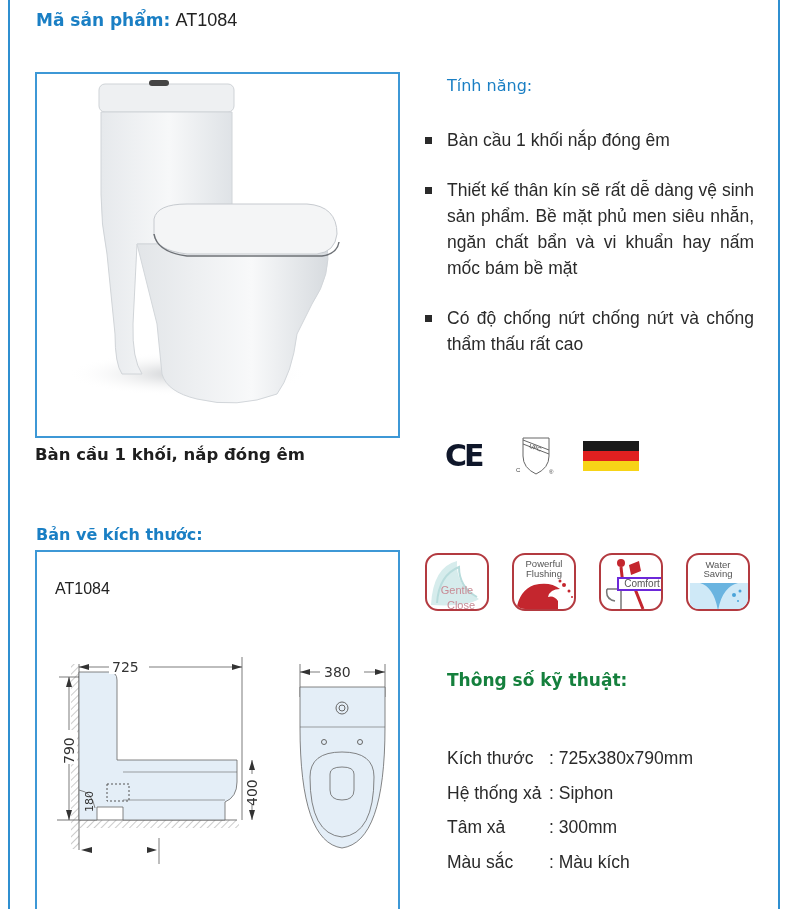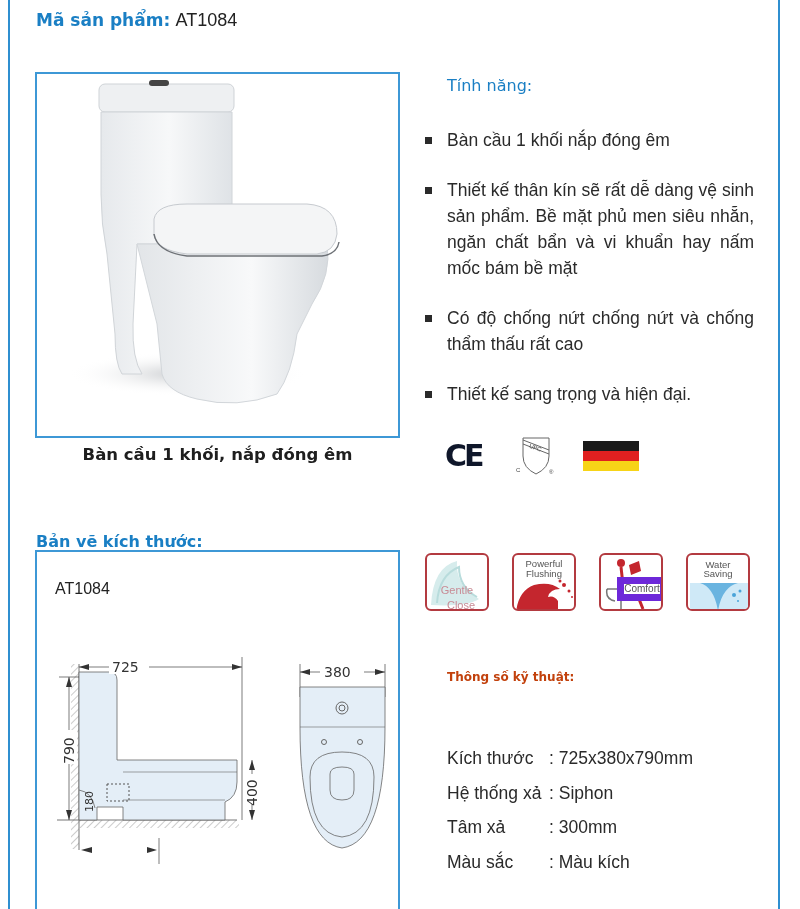--- a/index.html
+++ b/index.html
@@ -6,43 +6,43 @@
     html, body { width: 800px; height: 909px; background: #ffffff; overflow: hidden; }
     body { position: relative; font-family: "DejaVu Sans", "Liberation Sans", sans-serif; color: #2a2a2a; }
 
     .frame { position: absolute; left: 8px; top: -4px; width: 772px; height: 930px; border: 2px solid #2f8fd0; border-top: none; }
 
     .product-code { position: absolute; left: 36px; top: 10px; font-size: 17px; }
     .product-code .lbl { color: #1a7fc4; font-weight: bold; font-family: "DejaVu Sans", sans-serif; }
     .product-code .val { color: #222; font-family: "Liberation Sans", sans-serif; font-size: 18px; }
 
     .photo-box { position: absolute; left: 35px; top: 72px; width: 365px; height: 366px; border: 2px solid #3d98d6; background: #fff; overflow: hidden; }
-    .photo-caption { position: absolute; left: 35px; top: 445px; width: 365px; text-align: center; font-weight: bold; font-size: 16.5px; color: #1e1e1e; }
+    .photo-caption { position: absolute; left: 35px; top: 445px; width: 365px; font-weight: bold; font-size: 16.5px; color: #1e1e1e; }
 
     .features-title { position: absolute; left: 447px; top: 76px; font-size: 16px; font-weight: normal; color: #1a7fc4; }
     .feature-list { position: absolute; left: 424px; top: 127px; width: 330px; list-style: none; }
     .feature-list li { position: relative; padding-left: 23px; font-family: "Liberation Sans", sans-serif; font-size: 17.5px; line-height: 26px; color: #2a2a2a; text-align: justify; margin-bottom: 24px; }
     .feature-list li .bullet { position: absolute; left: 1px; top: 10px; width: 7px; height: 7px; background: #2a2a2a; }
 
     .certs { position: absolute; left: 445px; top: 436px; height: 40px; width: 200px; }
     .cert-ce { position: absolute; left: 0; top: 2px; font-size: 30px; font-weight: bold; font-family: "DejaVu Sans", sans-serif; color: #0f172a; letter-spacing: -3px; }
     .cert-upc { position: absolute; left: 70px; top: 0; width: 42px; height: 40px; }
     .cert-flag { position: absolute; left: 138px; top: 5px; width: 56px; height: 30px; }
     .cert-flag div { height: 10px; }
 
-    .drawing-title { position: absolute; left: 36px; top: 525px; font-size: 16px; font-weight: bold; color: #1a7fc4; margin-top: 7px; }
+    .drawing-title { position: absolute; left: 36px; top: 525px; font-size: 16px; font-weight: bold; color: #1a7fc4; }
     .drawing-box { position: absolute; left: 35px; top: 550px; width: 365px; height: 380px; border: 2px solid #3d98d6; background: #fff; }
     .drawing-model { position: absolute; left: 18px; top: 28px; font-family: "Liberation Sans", sans-serif; font-size: 16px; color: #222; }
     .drawing-svg { position: absolute; left: 0; top: 0; }
 
     .badges { position: absolute; left: 425px; top: 553px; width: 330px; height: 60px; }
-    .badge { position: absolute; top: 0; width: 64px; height: 58px; border: 2px solid #b33a40; border-radius: 6px; background: #fff; overflow: hidden; }
+    .badge { position: absolute; top: 0; width: 64px; height: 58px; border: 2px solid #b33a40; border-radius: 13px; background: #fff; overflow: hidden; }
     .badge .t { position: absolute; left: 0; width: 100%; text-align: center; font-family: "Liberation Sans", sans-serif; font-size: 9.5px; line-height: 10px; color: #555; }
 
-    .specs-title { position: absolute; left: 447px; top: 670px; font-size: 12px; font-weight: bold; color: #c2410c; }
+    .specs-title { position: absolute; left: 447px; top: 670px; font-size: 17px; font-weight: bold; color: #15803d; }
     .specs { position: absolute; left: 447px; top: 721px; font-family: "Liberation Sans", sans-serif; font-size: 17.5px; color: #2a2a2a; margin-top: 27px; }
     .spec-row { height: 34.5px; position: relative; width: 320px; }
     .spec-row .k { position: absolute; left: 0; }
     .spec-row .v { position: absolute; left: 102px; }
   </style>
 </head>
 <body>
 
 <div class="frame"></div>
 
@@ -82,21 +82,20 @@
     <path d="M117 160 Q120 178 150 182 H285 Q300 180 302 168" fill="none" stroke="#6d7176" stroke-width="1.5"></path>
   </svg>
 </div>
 <div class="photo-caption">Bàn cầu 1 khối, nắp đóng êm</div>
 
 <div class="features-title">Tính năng:</div>
 <ul class="feature-list">
   <li><span class="bullet"></span><span>Bàn cầu 1 khối nắp đóng êm</span></li>
   <li><span class="bullet"></span><span>Thiết kế thân kín sẽ rất dễ dàng vệ sinh sản phẩm. Bề mặt phủ men siêu nhẵn, ngăn chất bẩn và vi khuẩn hay nấm mốc bám bề mặt</span></li>
   <li><span class="bullet"></span><span>Có độ chống nứt chống nứt và chống thẩm thấu rất cao</span></li>
-  <li><span class="bullet"></span><span>Thiết kế sang trọng và hiện đại.</span></li>
 </ul>
 
 <div class="certs">
   <div class="cert-ce">CE</div>
   <svg class="cert-upc" viewBox="0 0 42 40">
     <path d="M8 2 H34 V20 Q34 32 21 38 Q8 32 8 20 Z" fill="#fff" stroke="#666" stroke-width="1"></path>
     <path d="M8 8 L34 18" stroke="#666" stroke-width="1"></path>
     <path d="M8 4 L34 14" stroke="#666" stroke-width="1"></path>
     <text x="14" y="14" font-size="6" fill="#444" font-family="Liberation Sans, sans-serif" transform="rotate(20 21 12)">UPC</text>
     <text x="1" y="36" font-size="6" fill="#444" font-family="Liberation Sans, sans-serif">C</text>
@@ -195,21 +194,21 @@
         <circle cx="58" cy="42" r="1" fill="#c4262e"></circle>
     </svg>
   </div>
   <div class="badge" style="left:174px">
     <svg width="64" height="58">
       <path d="M6 34 H20 V56 M6 34 Q4 44 14 46" fill="none" stroke="#777" stroke-width="1.5"></path>
       <circle cx="20" cy="8" r="4" fill="#c4262e"></circle>
       <path d="M20 12 L22 30 L34 34 L42 54" fill="none" stroke="#c4262e" stroke-width="3"></path>
       <path d="M28 10 L38 6 L40 16 L30 20 Z" fill="#c4262e"></path>
     </svg>
-    <div class="t" style="top:22px;left:16px;width:50px;background:#fff;border:7px solid #6d28d9;font-size:10px;color:#555">Comfort</div>
+    <div class="t" style="top:22px;left:16px;width:50px;background:#fff;border:2px solid #6d28d9;font-size:10px;color:#555">Comfort</div>
   </div>
   <div class="badge" style="left:261px">
     <div class="t" style="top:5px">Water</div>
     <div class="t" style="top:14px">Saving</div>
     <svg width="64" height="58" style="position:absolute;left:0;top:0">
       <rect x="2" y="28" width="60" height="28" fill="#cfe9f7"></rect>
       <path d="M12 28 Q26 32 30 56 Q34 32 50 28 Z" fill="#6ab4e0"></path>
       <circle cx="46" cy="40" r="2" fill="#4aa3d8"></circle>
         <circle cx="52" cy="36" r="1.5" fill="#4aa3d8"></circle>
         <circle cx="50" cy="46" r="1" fill="#4aa3d8"></circle>

